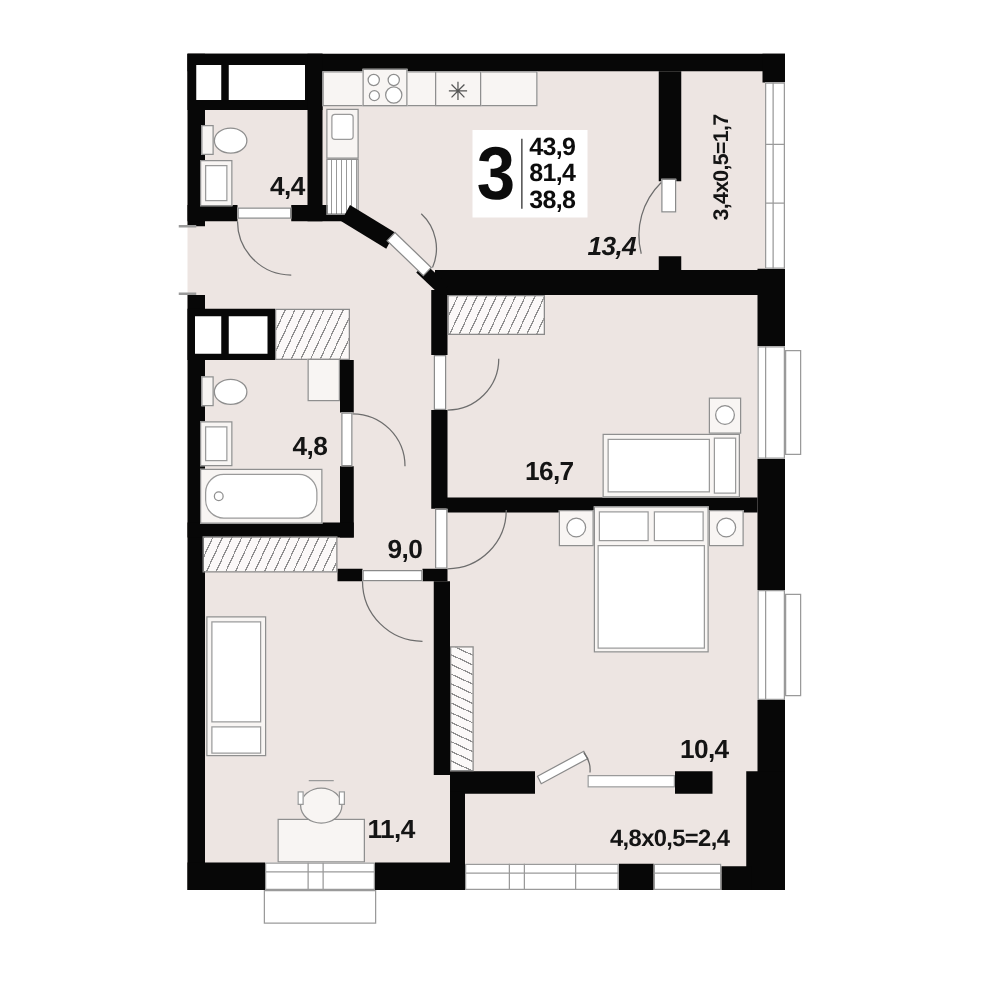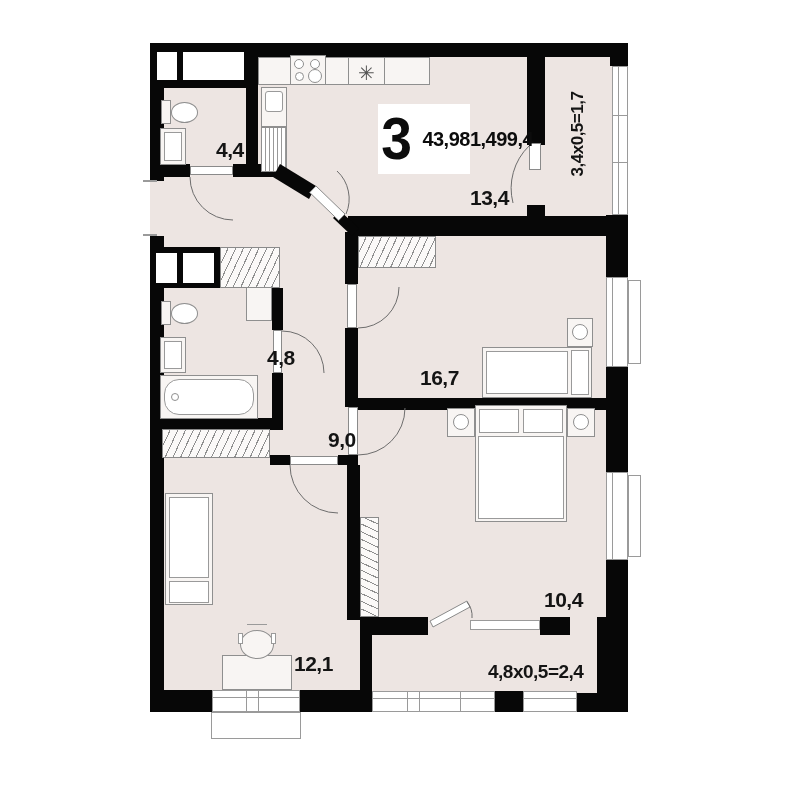--- a/index.html
+++ b/index.html
@@ -19,21 +19,21 @@
   .leaf{position:absolute;background:#ffffff;border:1px solid #8a8a8a;box-sizing:border-box;}
   .circle{position:absolute;border:1px solid #8f8f8f;border-radius:50%;background:#F8F5F3;box-sizing:border-box;}
   .lbl{position:absolute;color:#141414;font-weight:bold;font-size:21px;letter-spacing:-0.5px;white-space:nowrap;}
   .lbl-sm{font-size:19px;}
   .vert{transform:rotate(-90deg);transform-origin:center center;}
   #infobox{position:absolute;left:378px;top:104px;width:92px;height:70px;background:#ffffff;
            display:flex;align-items:center;}
   #info-num{font-size:60px;font-weight:bold;color:#0c0c0c;line-height:60px;transform:scaleX(.92);
             margin-left:2px;}
   #info-div{width:1px;height:56px;background:#2a2a2a;margin:0 5px 0 4px;}
-  #info-areas{display:flex;flex-direction:row;justify-content:center;}
+  #info-areas{display:flex;flex-direction:column;justify-content:center;}
   .area-val{font-size:20px;font-weight:bold;color:#0c0c0c;line-height:21px;letter-spacing:-0.5px;}
   svg{position:absolute;left:0;top:0;pointer-events:none;}
   .sinkstar{position:absolute;font-size:20px;color:#555;font-weight:normal;}
 </style>
 </head>
 <body>
 
 <div id="canvas">
 
   <div class="floor" style="left:150px;top:43px;width:478px;height:669px;"></div>
@@ -200,27 +200,27 @@
     <polygon points="430,621 467,601 470,607 433,627" fill="#ffffff" stroke="#8a8a8a" stroke-width="1"></polygon>
     <path d="M 467,602 A 22 22 0 0 1 472,618" fill="none" stroke="#6d6d6d" stroke-width="1"></path>
   </svg>
 
   <div id="infobox">
     <div id="info-num">3</div>
     <div id="info-div"></div>
     <div id="info-areas">
       <div class="area-val">43,9</div>
       <div class="area-val">81,4</div>
-      <div class="area-val">99,4</div>
+      <div class="area-val">38,8</div>
     </div>
   </div>
 
   <div class="lbl" style="left:216px;top:138px;">4,4</div>
-  <div class="lbl" style="left:470px;top:186px;">13,4</div>
+  <div class="lbl" style="left:470px;top:186px;font-style:italic;">13,4</div>
   <div class="lbl lbl-sm vert" style="left:520px;top:124px;width:115px;text-align:center;font-size:17px;">3,4x0,5=1,7</div>
-  <div class="lbl" style="left:234px;top:346px;margin-left:33px;">4,8</div>
-  <div class="lbl" style="left:328px;top:428px;">9,0</div>
+  <div class="lbl" style="left:234px;top:346px;">4,8</div>
+  <div class="lbl" style="left:310px;top:428px;">9,0</div>
   <div class="lbl" style="left:420px;top:366px;">16,7</div>
-  <div class="lbl" style="left:294px;top:652px;">12,1</div>
+  <div class="lbl" style="left:294px;top:652px;">11,4</div>
   <div class="lbl" style="left:544px;top:588px;">10,4</div>
   <div class="lbl lbl-sm" style="left:488px;top:661px;">4,8x0,5=2,4</div>
 
 </div>
 
 </body></html>

